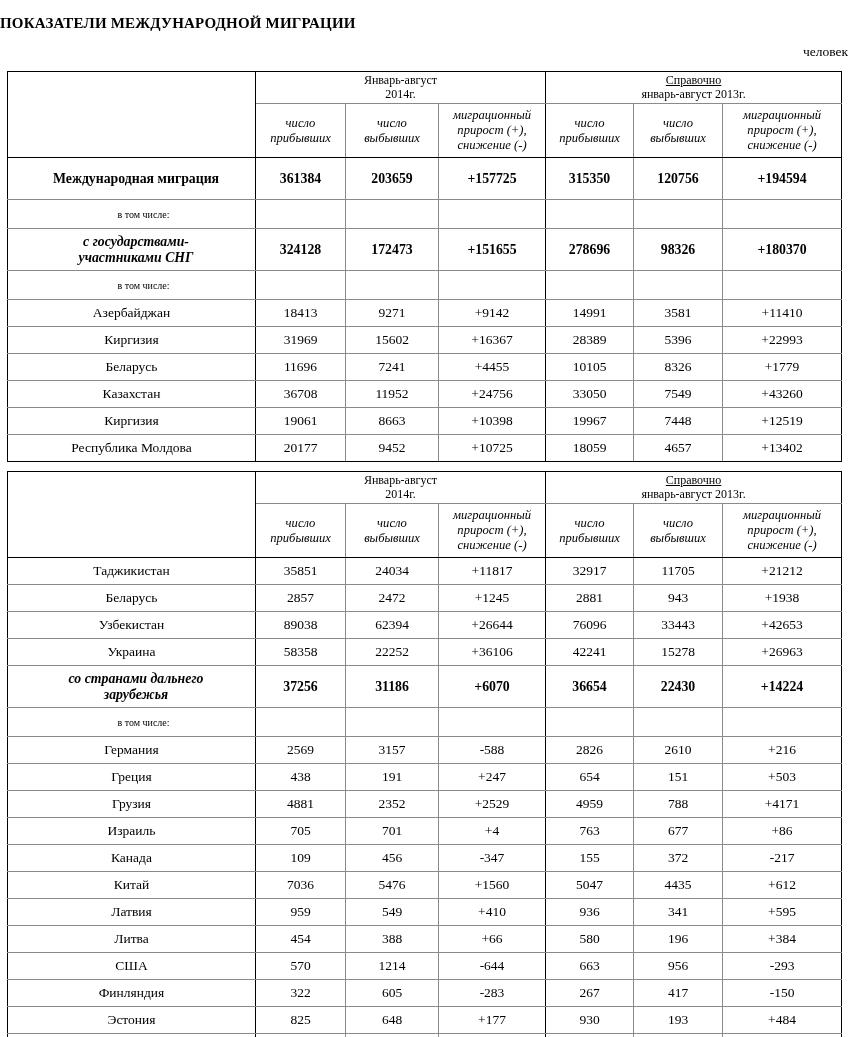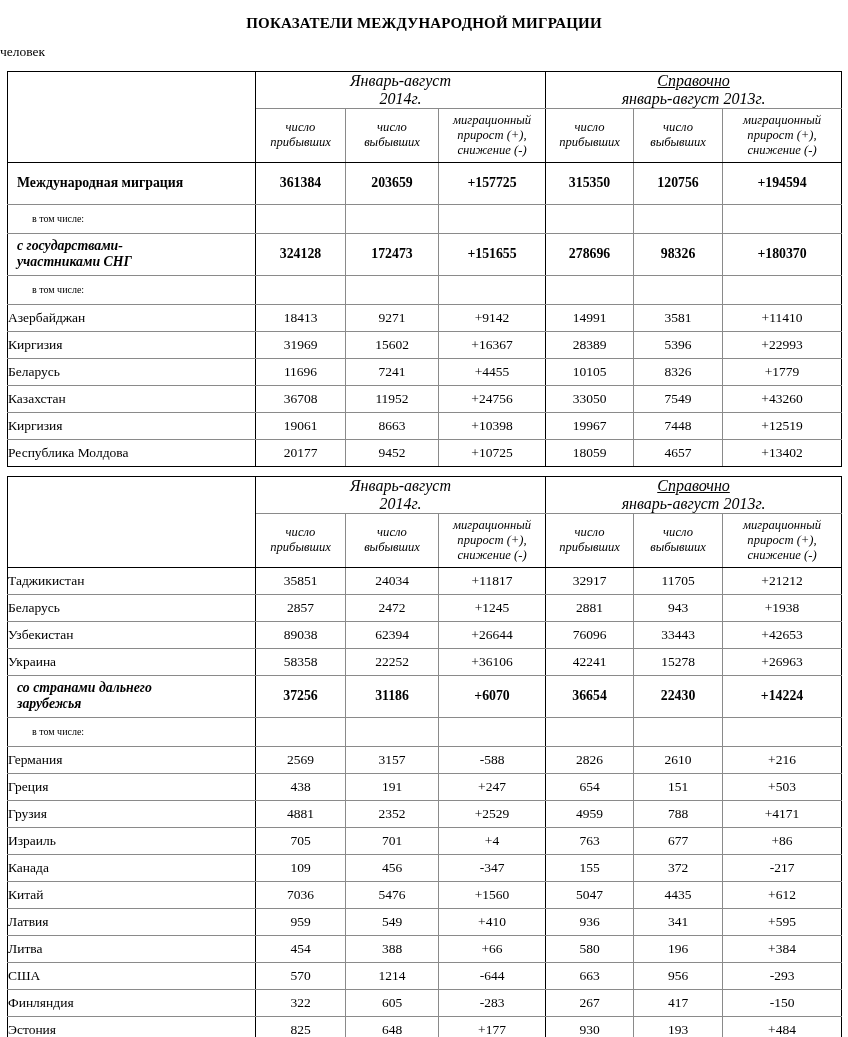--- a/index.html
+++ b/index.html
@@ -17,33 +17,32 @@
   }
 
   .page {
     width: 848px;
     height: 1037px;
     position: relative;
     box-sizing: border-box;
   }
 
   .doc-title {
-    text-align: center;
     font-weight: bold;
     font-size: 15px;
     letter-spacing: 0.2px;
     margin: 0;
     padding-top: 15px;
     font-family: "Liberation Serif", "DejaVu Serif", serif;
   }
 
   .unit-label {
-    text-align: left;
+    text-align: right;
     font-size: 13.5px;
-    padding-right: 8px;
+    padding-right: 0;
     margin-top: 12px;
   }
 
   .tbl-wrap {
     padding: 0 7px;
     box-sizing: border-box;
   }
   .tbl-wrap.first { margin-top: 11px; }
   .tbl-wrap.second { margin-top: 9px; }
 
@@ -75,22 +74,21 @@
 
   col.c-label { width: 248px; }
   col.c-n1 { width: 90px; }
   col.c-n2 { width: 93px; }
   col.c-n3 { width: 107px; }
   col.c-n4 { width: 88px; }
   col.c-n5 { width: 89px; }
   col.c-n6 { width: 119px; }
 
   .hdr-group {
-    font-style: italic;
-    font-size: 16px;
+    font-size: 12px;
     line-height: 1.12;
     height: 31px;
     padding: 1px 2px 2px 2px;
   }
   .hdr-group .u { text-decoration: underline; }
 
   .hdr-sub {
     text-align: center;
     font-style: italic;
     font-size: 12.6px;
@@ -100,21 +98,21 @@
   }
 
   .hdr-blank { border-top: 1.6px solid #000; }
 
   .row {
     height: 27px;
   }
   .cell-label {
     font-size: 13.5px;
     padding-left: 18px;
-    text-align: left;
+    text-align: center;
   }
   .cell-num {
     font-size: 13.5px;
     text-align: center;
   }
 
   
   .r-total { height: 42px; }
   .r-total .cell-label,
   .r-total .cell-num { font-weight: bold; font-size: 13.8px; }

